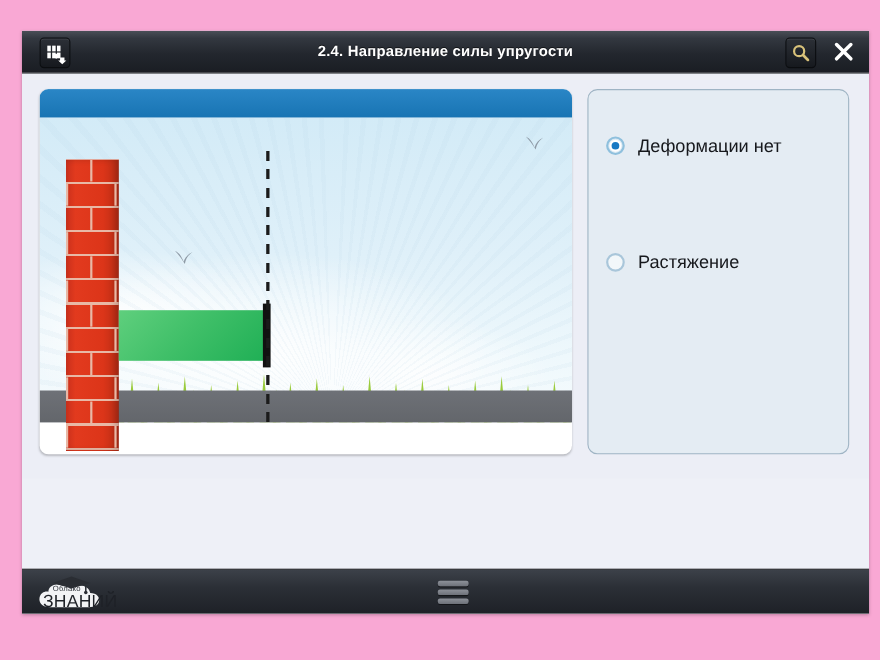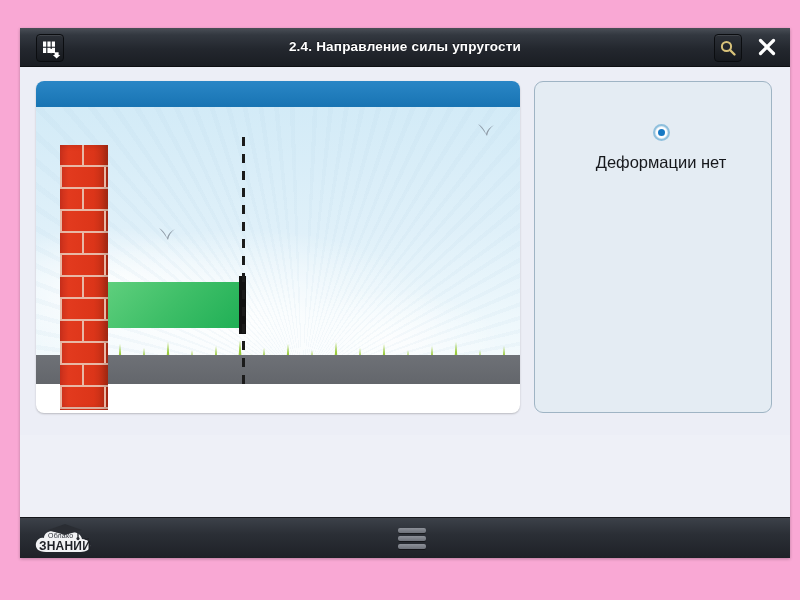--- a/index.html
+++ b/index.html
@@ -178,26 +178,25 @@
     position: relative;
     width: 238px; height: 332px;
     box-sizing: border-box;
     border: 1px solid #9fb4c4;
     border-radius: 9px;
     background: #e4ecf3;
     padding: 42px 0 0 16px;
   }
   .option {
     display: flex;
-    align-items: center;
+    align-items: flex-start;
     gap: 12px;
     height: 28px;
     margin-bottom: 78px;
     cursor: pointer;
-    flex-direction: column;
   }
   .radio {
     position: relative;
     width: 17px; height: 17px;
     border-radius: 50%;
     box-sizing: border-box;
     border: 2px solid #a9c6da;
     background: #f2f7fa;
     flex: 0 0 auto;
   }
@@ -235,22 +234,22 @@
   .logo-text-1 {
     position: absolute;
     left: 16px; top: 10px;
     font-size: 7px;
     color: #2b2f36;
     letter-spacing: .2px;
   }
   .logo-text-2 {
     position: absolute;
     left: 7px; top: 17px;
-    font-size: 12px;
-    font-weight: bold;
+    font-size: 16px;
+    font-weight: normal;
     color: #1e2127;
     letter-spacing: .2px;
   }
   .hamburger {
     position: absolute;
     left: 378px; top: 10px;
     width: 28px; height: 21px;
     cursor: pointer;
   }
   .hbar {
@@ -415,20 +414,24 @@
         </div>
       </div>
 
       <div class="answers">
 
         <div class="option">
           <span class="radio checked"></span>
           <span class="option-label">Деформации нет</span>
         </div>
 
+        <div class="option">
+          <span class="radio"></span>
+          <span class="option-label">Растяжение</span>
+        </div>
 
       </div>
     </div>
 
     <div class="bottombar">
 
       <div class="logo">
         <svg viewBox="0 0 66 32" style="position:absolute;left:0;top:0;width:66px;height:32px;">
           <path d="M14 30 C6 30, 3 26, 4 21 C5 17, 9 15, 12 16 C12 11, 18 8, 23 10 C26 6, 34 6, 37 11 C43 9, 49 12, 50 17 C56 17, 59 21, 58 25 C57 29, 52 30, 47 30 Z" fill="#f2f3f5"></path>
           <path d="M16 8 L33 2 L50 8 L33 13 Z" fill="#2a2d33"></path>

